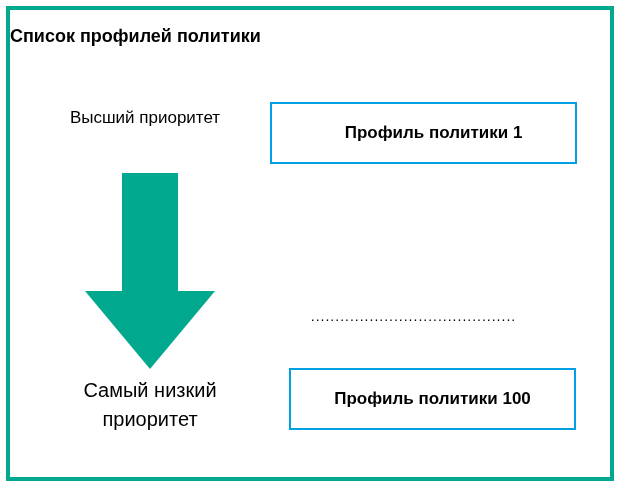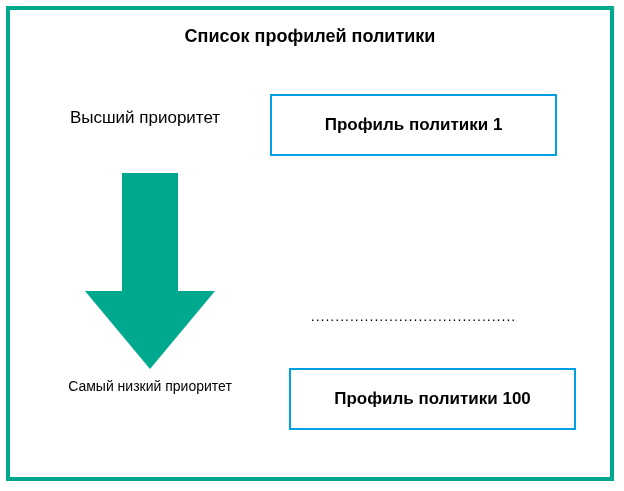--- a/index.html
+++ b/index.html
@@ -20,21 +20,20 @@
     height: 467px;
     border: 4px solid var(--border, #00a88e);
     box-sizing: content-box;
     background: var(--background, #fff);
   }
   .title {
     position: absolute;
     left: 0;
     top: 16px;
     width: 100%;
-    text-align: center;
     font-weight: bold;
     font-size: 18px;
   }
   .top-label {
     position: absolute;
     left: 28px;
     top: 98px;
     width: 214px;
     text-align: center;
     font-size: 17px;
@@ -43,38 +42,38 @@
     position: absolute;
     left: 75px;
     top: 163px;
   }
   .bottom-label {
     position: absolute;
     left: 55px;
     top: 366px;
     width: 170px;
     text-align: center;
-    font-size: 14px;
+    font-size: 20px;
     line-height: 1.45;
   }
   .box {
     position: absolute;
     left: 260px;
     width: 283px;
     height: 58px;
     border: 2px solid var(--box-border, #00a0e3);
     background: #fff;
     display: flex;
     align-items: center;
     justify-content: center;
     font-weight: bold;
     font-size: 17px;
     text-align: center;
   }
-  .box1 { top: 84px; }
+  .box1 { top: 92px; padding-left: 20px; }
   .box2 { top: 206px; }
   .box3 { top: 358px; margin-left: 19px; }
   .dots {
     position: absolute;
     left: 260px;
     top: 298px;
     width: 287px;
     text-align: center;
     font-size: 14px;
     letter-spacing: 1px;

